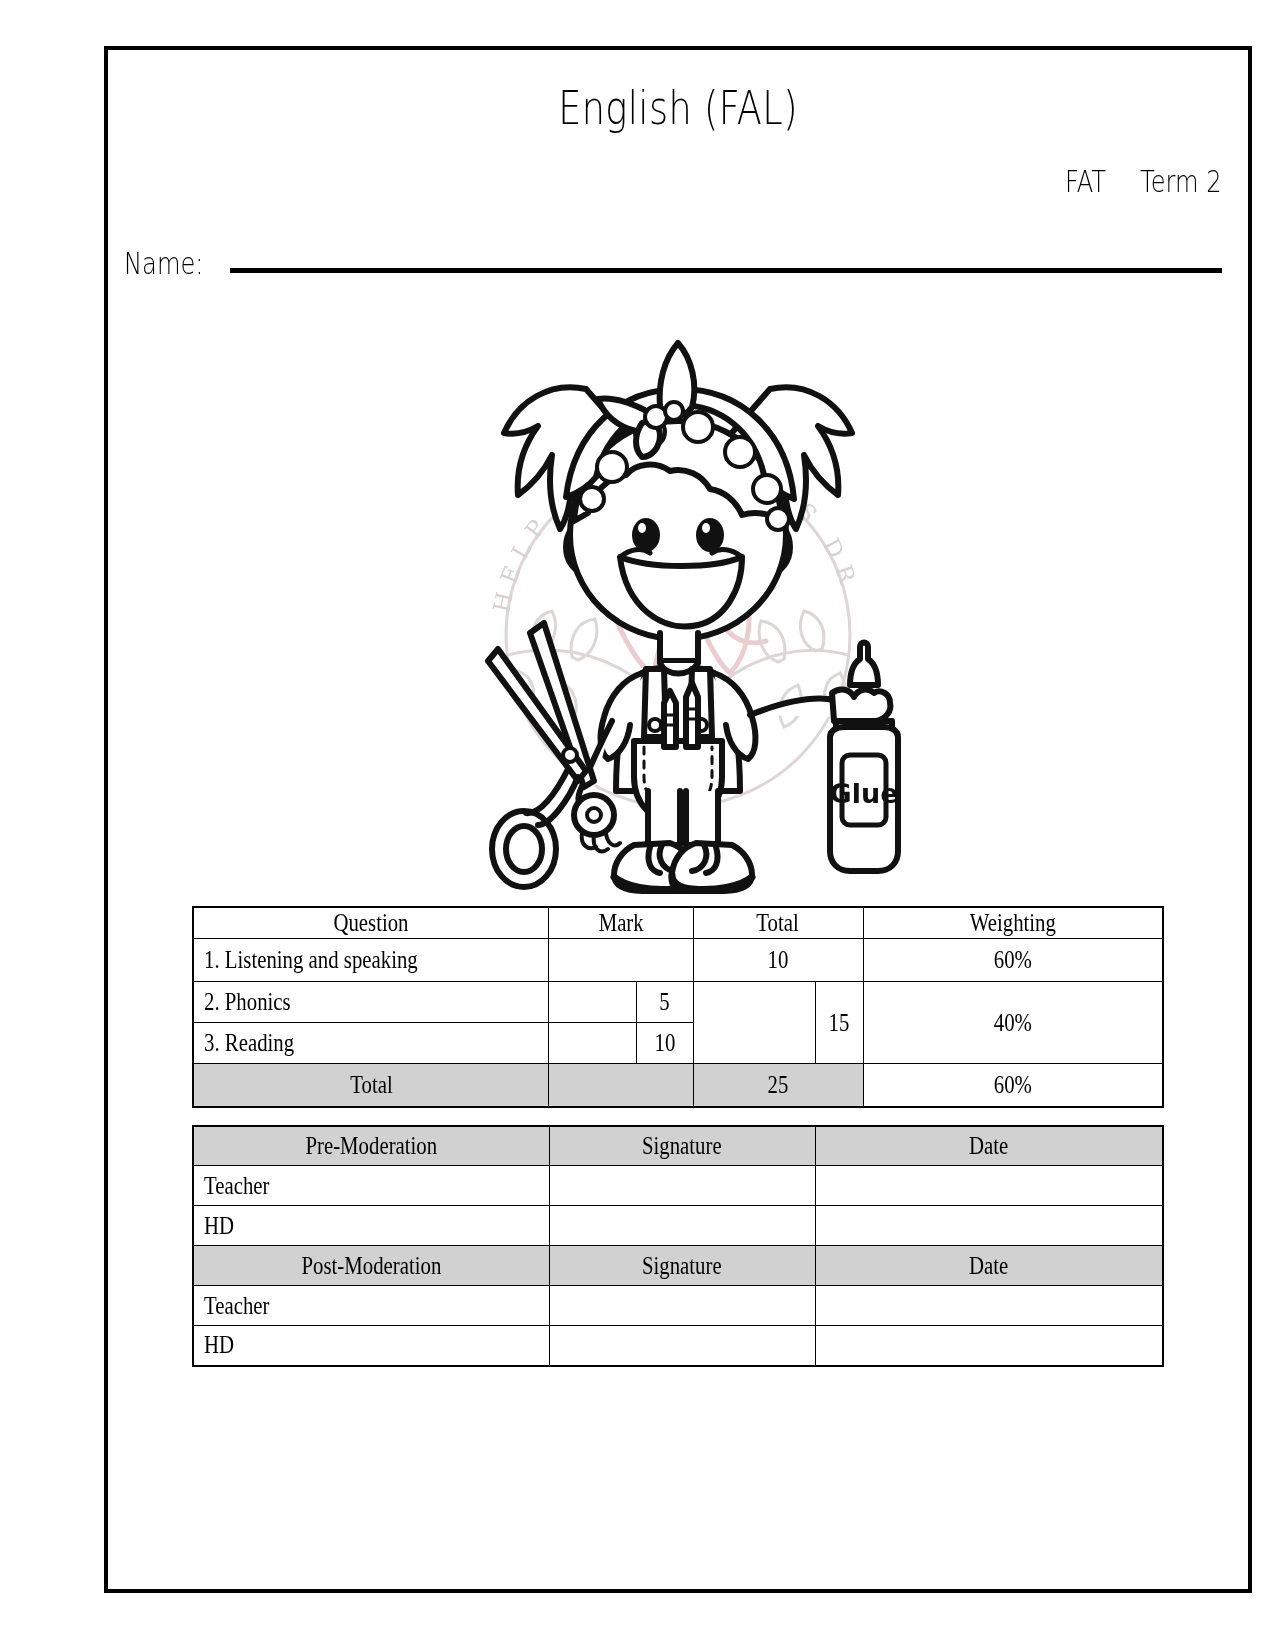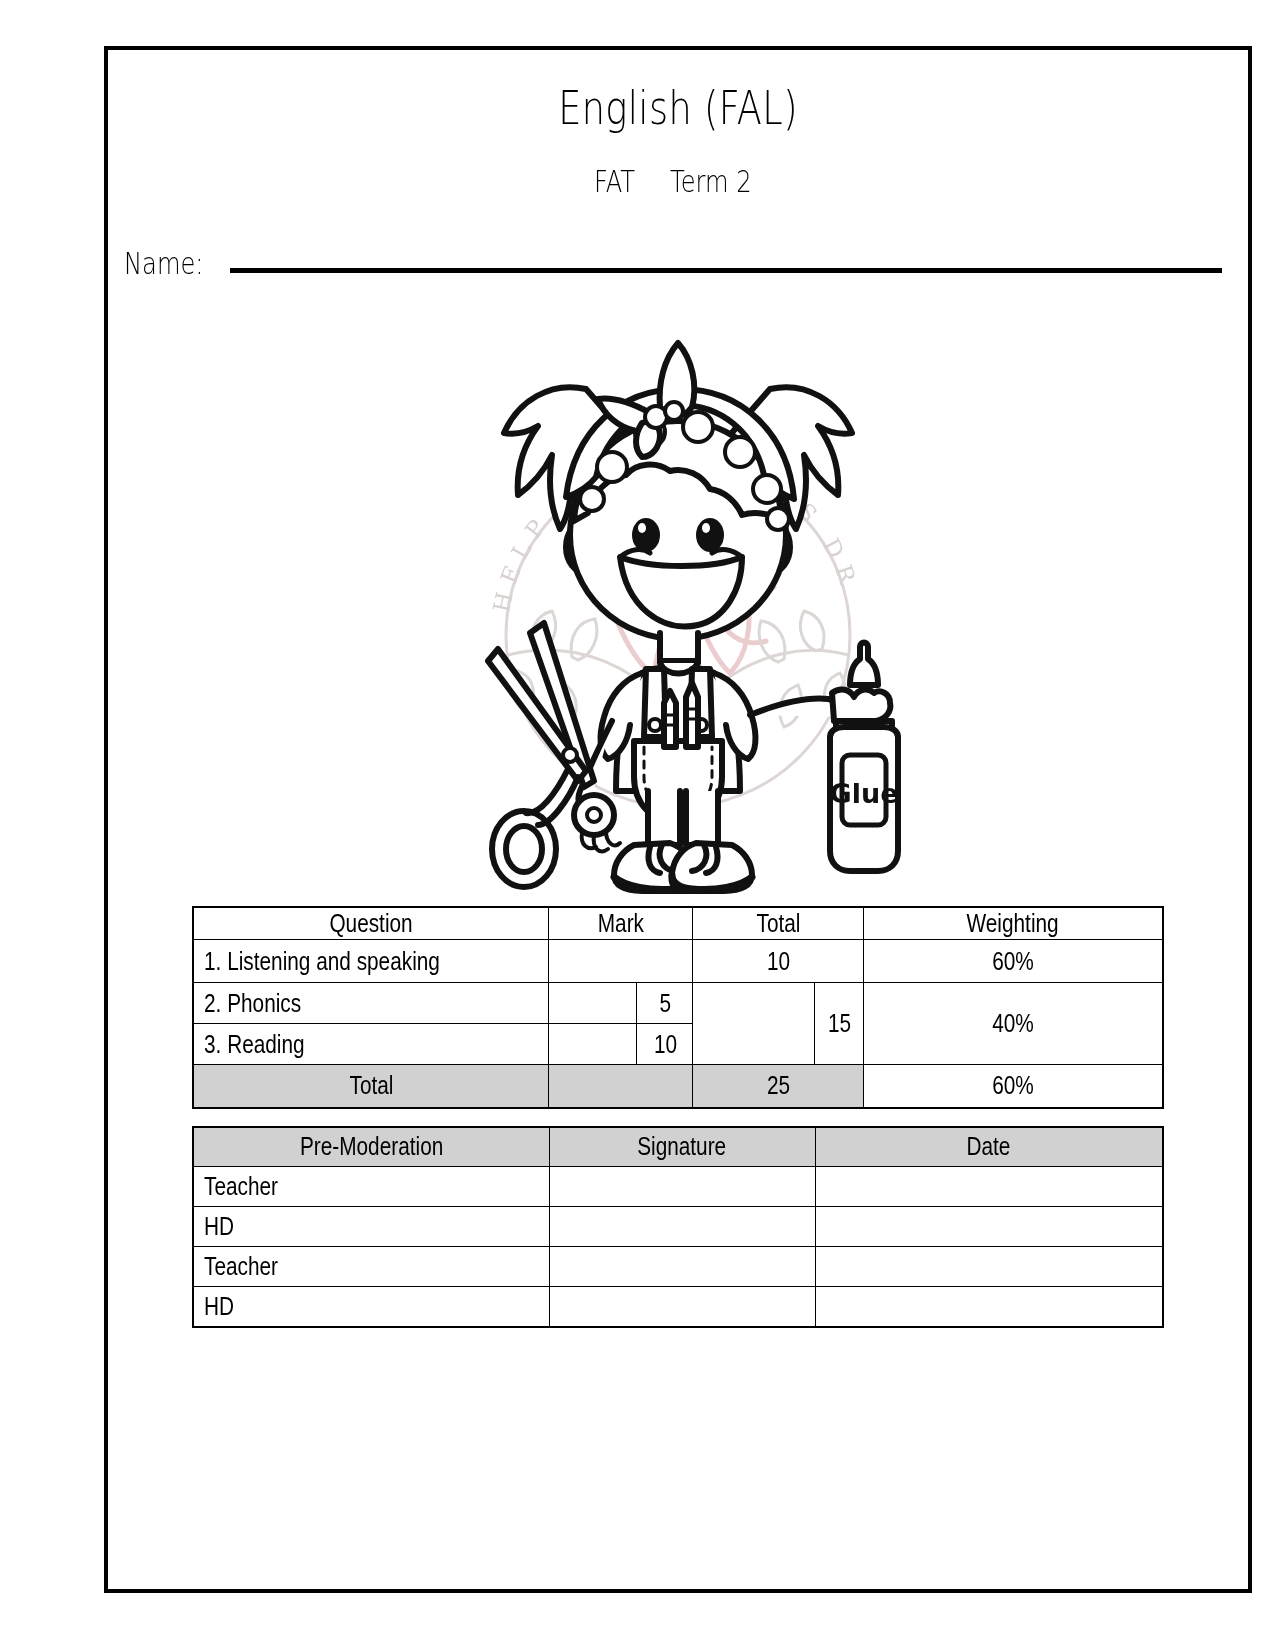--- a/index.html
+++ b/index.html
@@ -33,21 +33,21 @@
     letter-spacing: 0.5px;
     margin-top: 30px;
     color: #000;
     font-family: "DejaVu Sans", sans-serif;
     font-weight: 300;
     transform: scaleX(0.78);
   }
 
   .subrow {
     display: flex;
-    justify-content: center;
+    justify-content: flex-end;
     align-items: baseline;
     margin: 28px 26px 0 16px;
     font-size: 31px;
     font-family: "DejaVu Sans", sans-serif;
     font-weight: 300;
   }
   .subrow .lbl { transform: scaleX(0.78); transform-origin: left center; }
   .subrow .rgt { transform: scaleX(0.78); transform-origin: right center; }
 
   .fieldrow {
@@ -97,21 +97,21 @@
     top: 120px;
     transform: translateX(-50%);
     pointer-events: none;
   }
 
   
   .tbl {
     border-collapse: collapse;
     table-layout: fixed;
     margin: 0 auto;
-    font-family: Liberation Sans, sans-serif;
+    font-family: Liberation Serif, serif;
     font-weight: 300;
     font-size: 26px;
     color: #000;
   }
   #marks-table { width: 970px; margin-top: 6px; }
   #moderation-table { width: 970px; margin-top: 17px; }
 
   .tbl td, .tbl th {
     border: 1px solid #000;
     padding: 0 10px;
@@ -446,20 +446,31 @@
         <td></td>
       </tr>
       <tr class="rh-mod">
         <td class="c-left">
           <span class="txt">HD</span>
         </td>
         <td></td>
         <td></td>
       </tr>
 
+      <tr class="rh-mod shade">
+        <td class="c-center shade">
+          <span class="ctr"><span>Post-Moderation</span></span>
+        </td>
+        <td class="c-center shade">
+          <span class="ctr"><span>Signature</span></span>
+        </td>
+        <td class="c-center shade">
+          <span class="ctr"><span>Date</span></span>
+        </td>
+      </tr>
       <tr class="rh-mod">
         <td class="c-left">
           <span class="txt">Teacher</span>
         </td>
         <td></td>
         <td></td>
       </tr>
       <tr class="rh-mod">
         <td class="c-left">
           <span class="txt">HD</span>

